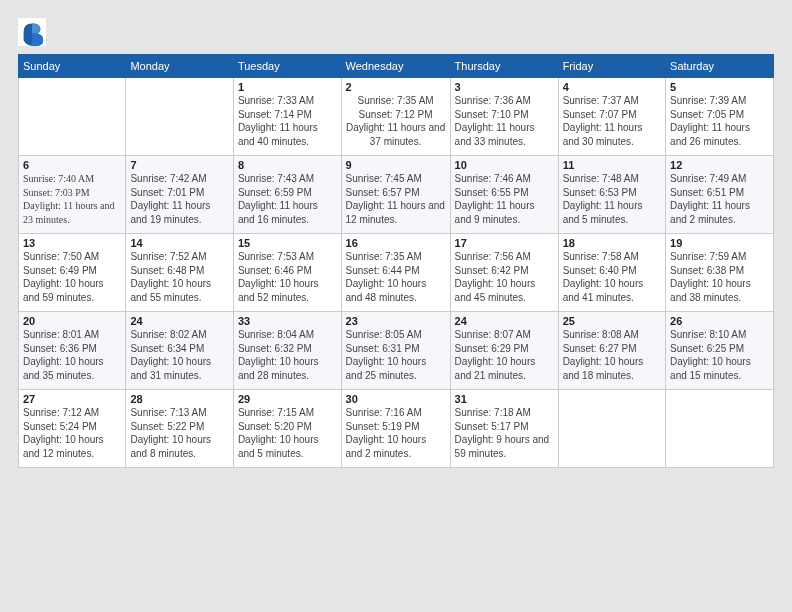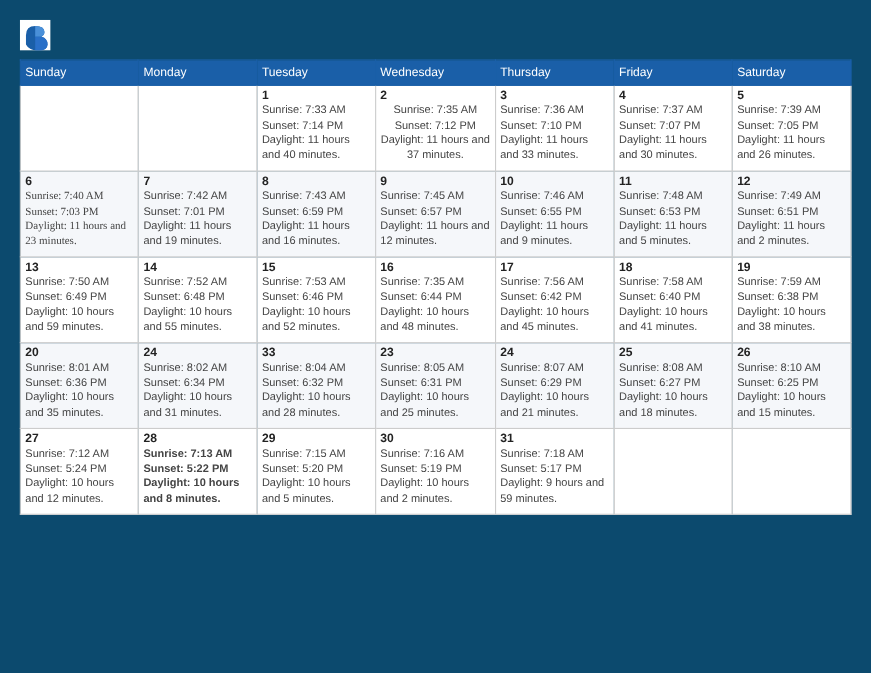--- a/index.html
+++ b/index.html
@@ -7,21 +7,21 @@
       font-family: Arial, sans-serif;
       background: #fff;
       width: 792px;
       height: 612px;
       overflow: hidden;
     }
     .container {
       width: 792px;
       height: 612px;
       padding: 18px 18px 10px 18px;
-      background: #0c4a6e;
+      background: #e5e5e5;
     }
     .header {
       display: flex;
       justify-content: space-between;
       align-items: flex-start;
       margin-bottom: 8px;
     }
     .logo {
       display: flex;
       align-items: center;
@@ -294,21 +294,21 @@
         </tr>
         <tr>
           <td>
             <span class="day-number">27</span>
             <div class="day-info" style="white-space: pre-line;">Sunrise: 7:12 AM
 Sunset: 5:24 PM
 Daylight: 10 hours and 12 minutes.</div>
           </td>
           <td>
             <span class="day-number">28</span>
-            <div class="day-info" style="white-space: pre-line; font-weight: bold;">Sunrise: 7:13 AM
+            <div class="day-info" style="white-space: pre-line;">Sunrise: 7:13 AM
 Sunset: 5:22 PM
 Daylight: 10 hours and 8 minutes.</div>
           </td>
           <td>
             <span class="day-number">29</span>
             <div class="day-info" style="white-space: pre-line;">Sunrise: 7:15 AM
 Sunset: 5:20 PM
 Daylight: 10 hours and 5 minutes.</div>
           </td>
           <td>

